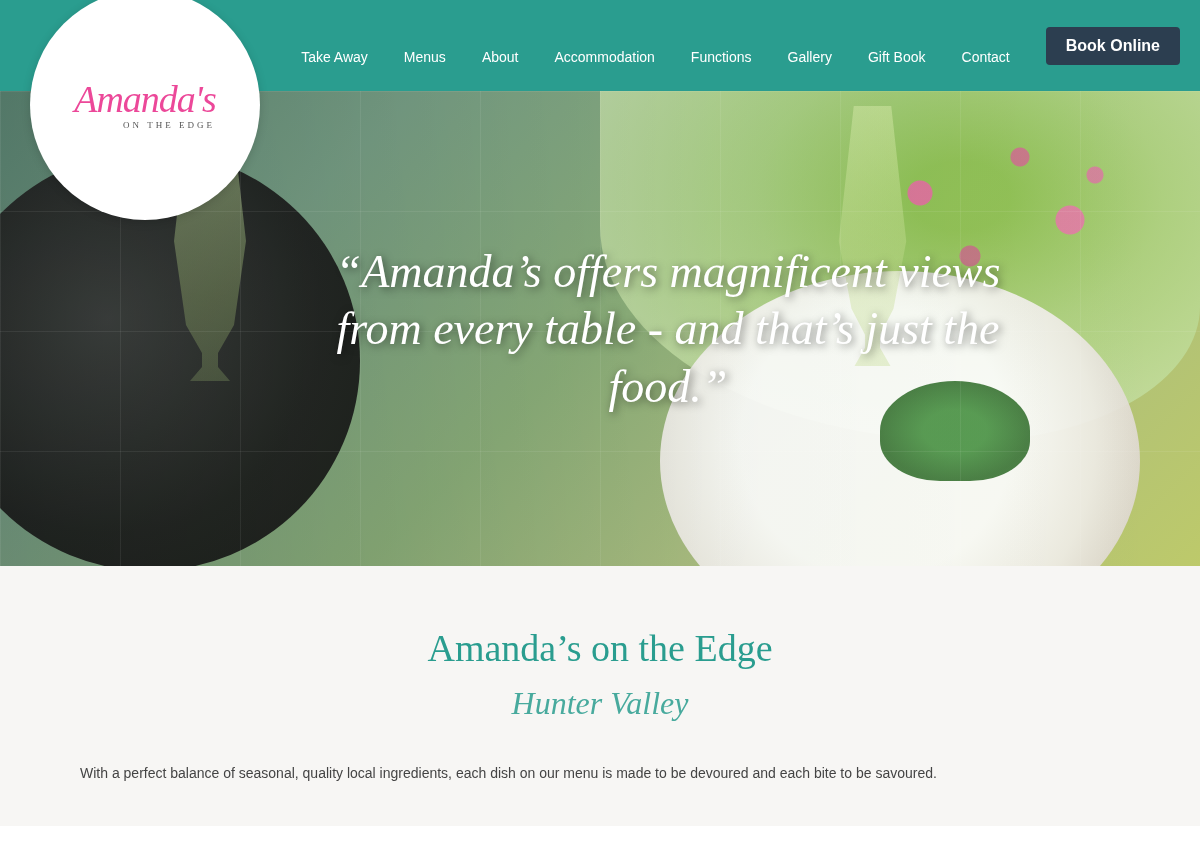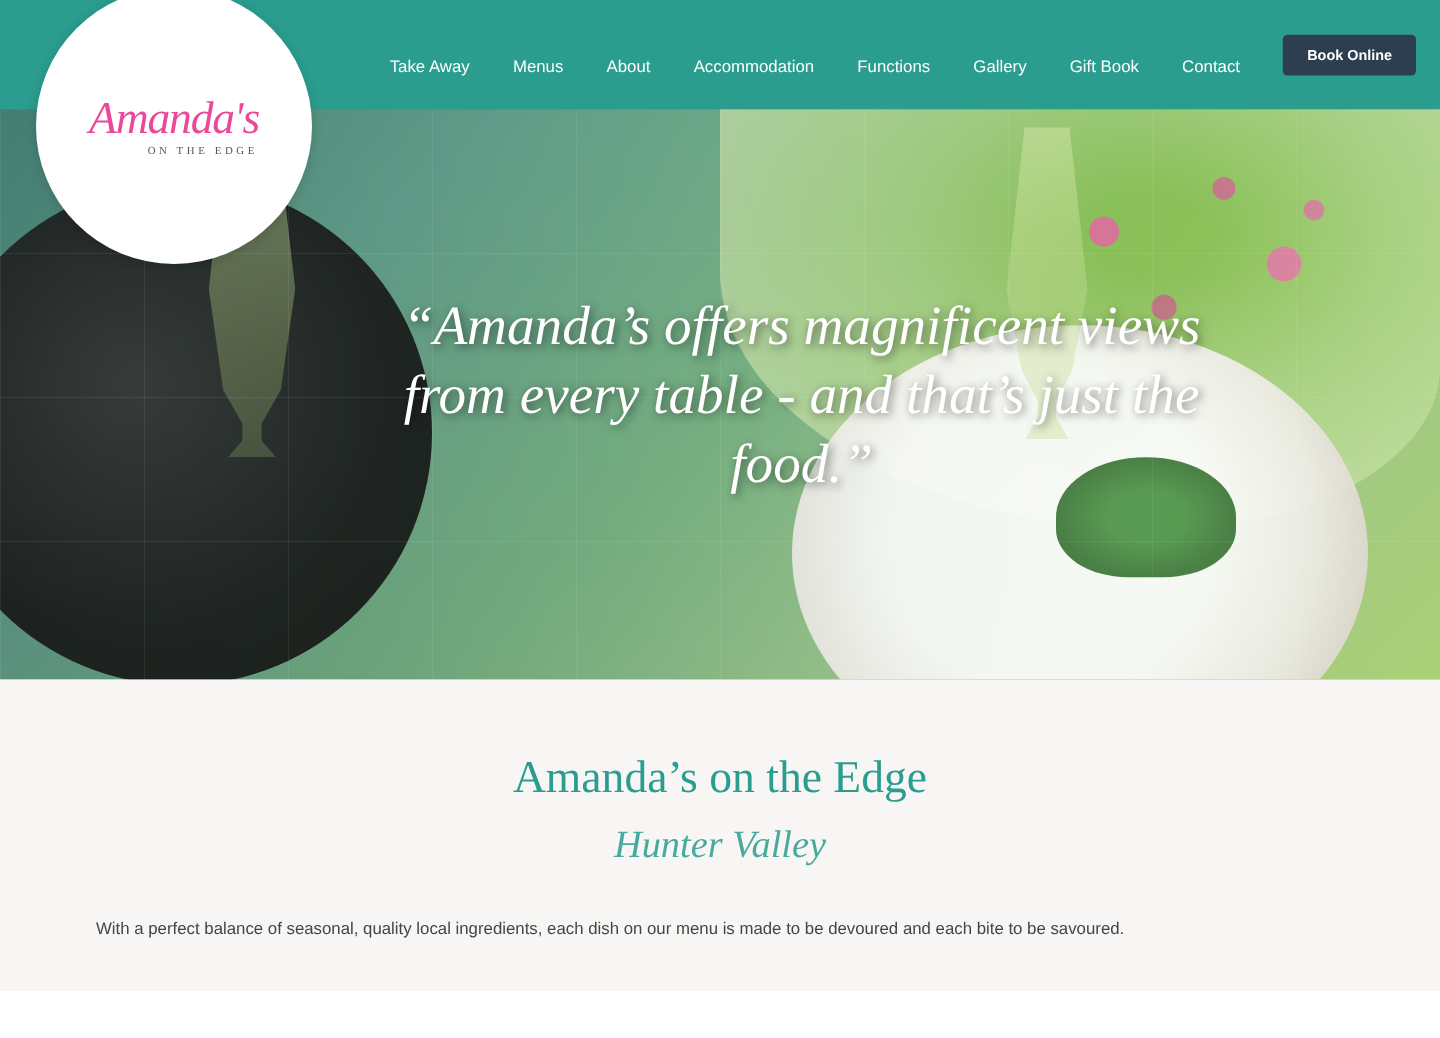--- a/index.html
+++ b/index.html
@@ -57,34 +57,34 @@
       font-size: 14px;
       font-family: Arial, sans-serif;
       font-weight: 400;
       white-space: nowrap;
     }
     .book-btn {
       background-color: #2c3e50;
       color: white !important;
       padding: 10px 20px;
       border-radius: 4px;
-      font-size: 12px;
+      font-size: 16px;
       font-weight: 600;
       font-family: Arial, sans-serif;
       text-decoration: none;
       white-space: nowrap;
     }
 
     
     .hero {
       position: relative;
       width: 1200px;
       height: 475px;
       overflow: hidden;
-      background: #0c4a6e;
+      background: #7f1d1d;
     }
     .hero-quote {
       position: absolute;
       top: 50%;
       left: 50%;
       transform: translate(-40%, -50%);
       text-align: center;
       width: 680px;
       color: white;
       text-shadow: 2px 2px 8px rgba(0,0,0,0.5);

